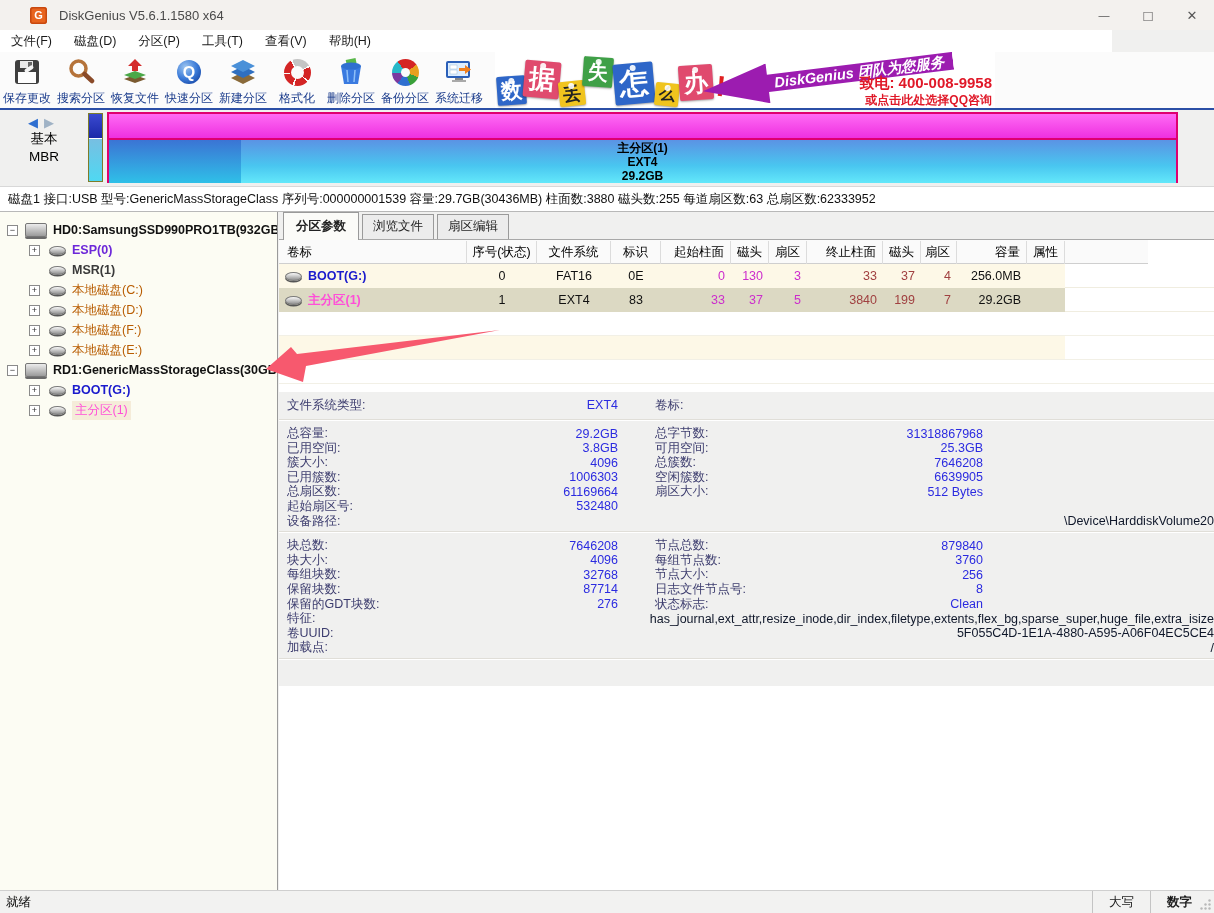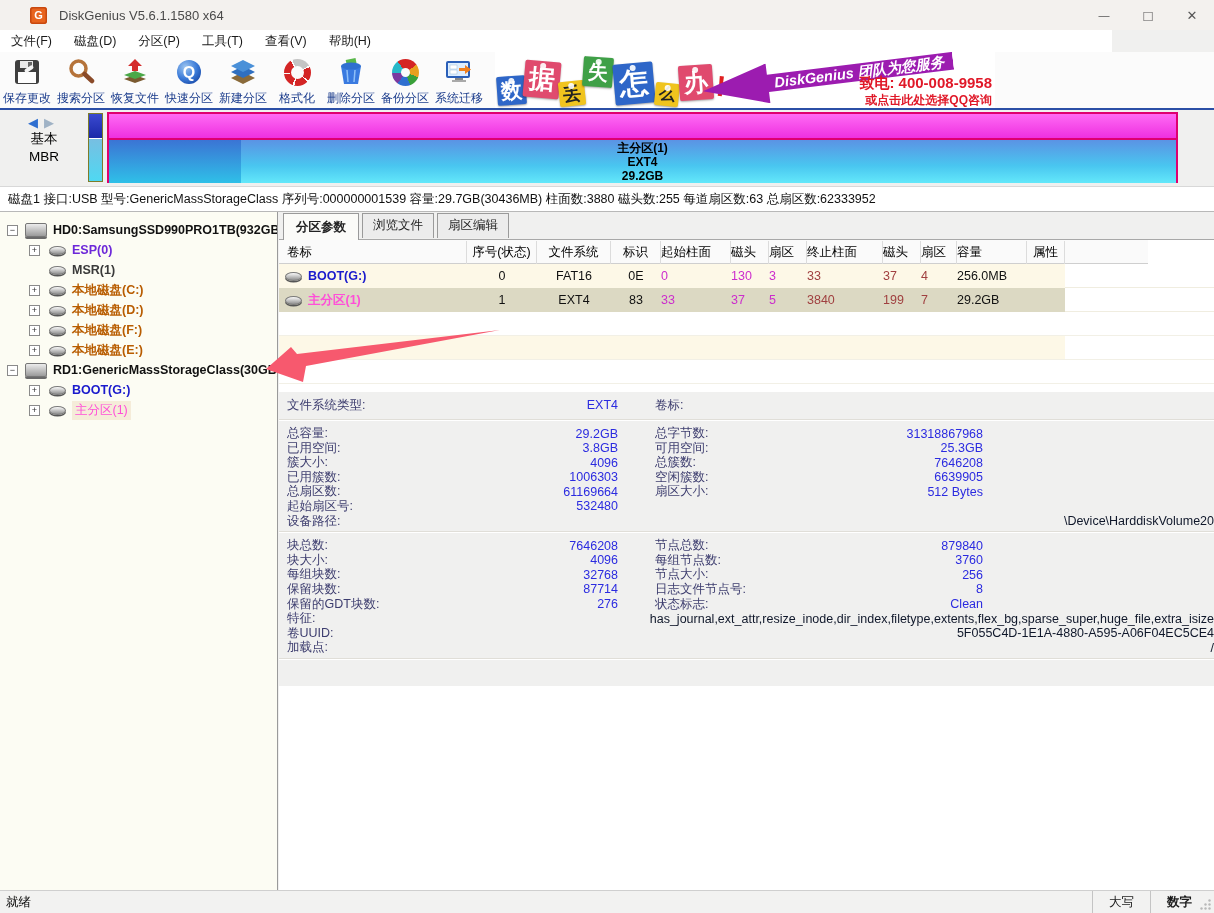--- a/index.html
+++ b/index.html
@@ -82,39 +82,39 @@
   .exp.plus::before{content:"+";}
   .exp.none{visibility:hidden;}
   .lvl0 .exp{margin-left:7px;}
   .lvl1 .exp{margin-left:29px;}
   .dicon{width:20px;height:12px;margin-left:7px;background:linear-gradient(180deg,#ececec,#9a9a9a);border:1px solid #777;border-radius:2px;box-shadow:0 2px 0 #6a6a6a;flex:none;}
   .picon{width:17px;height:9px;margin-left:9px;border-radius:50%;background:linear-gradient(180deg,#fafafa,#8f8f8f);border:1px solid #7a7a7a;box-shadow:0 1.5px 0 #555;box-sizing:border-box;flex:none;}
   .tl{margin-left:6px;white-space:nowrap;font-size:12.5px;}
   .b{font-weight:bold;}
   .c-esp{color:#6d28d9;font-weight:bold;}
   .c-msr{color:#3a3a3a;font-weight:bold;}
-  .c-local{color:#b85c00;font-weight:bold;}
+  .c-local{color:#b85c00;font-weight:normal;}
   .c-boot{color:#1a1acd;font-weight:bold;}
   .c-primary{color:#ff4fd8;background:#f5ecd9;padding:1px 3px;}
 
   .right{position:absolute;left:279px;top:0;width:935px;height:678px;background:#f0f0ef;}
 
   
-  .tabs{position:absolute;left:0;top:0;width:935px;height:28px;display:flex;align-items:center;padding-left:4px;box-sizing:border-box;border-bottom:1px solid #a8a8a8;}
+  .tabs{position:absolute;left:0;top:0;width:935px;height:28px;display:flex;align-items:flex-end;padding-left:4px;box-sizing:border-box;border-bottom:1px solid #a8a8a8;}
   .tab{padding:3px 10px 4px;border:1px solid #9a9a9a;border-bottom:none;background:#ececec;margin-right:3px;font-size:12.5px;color:#222;}
   .tab.active{background:#fbfbf8;font-weight:bold;padding:5px 12px 5px;position:relative;top:1px;}
 
   
   .table{position:absolute;left:0;top:28px;width:935px;height:152px;background:#fff;}
   .tg{display:grid;grid-template-columns:188px 70px 74px 50px 70px 38px 38px 76px 38px 36px 70px 38px;width:786px;height:24px;align-items:center;box-sizing:border-box;}
   .thead{width:869px;height:24px;background:#fafafa;border-bottom:1px solid #cfcfcf;box-sizing:border-box;}
   .hc{height:23px;line-height:23px;border-right:1px solid #dcdcdc;color:#000;box-sizing:border-box;}
   .cl{text-align:left;padding-left:8px;}
   .cc{text-align:center;}
-  .cr{padding-right:6px;}
+  .cr{text-align:right;padding-right:6px;}
   .drowtbl{width:935px;height:24px;border-bottom:1px solid #f0ede0;box-sizing:border-box;background:#fff;}
   .stripe-cream{background:#fdf8e7;}
   .stripe-sel{background:#dcd9c3;}
   .namecell{display:flex;align-items:center;padding-left:6px;}
   .namecell .picon{margin-left:0;}
   .nm{margin-left:6px;white-space:nowrap;}
   .nm.boot{color:#1a1acd;font-weight:bold;}
   .nm.prim{color:#ff4fd8;font-weight:bold;}
   .start{color:#cc2ccc;}
   .endc{color:#a04040;}

